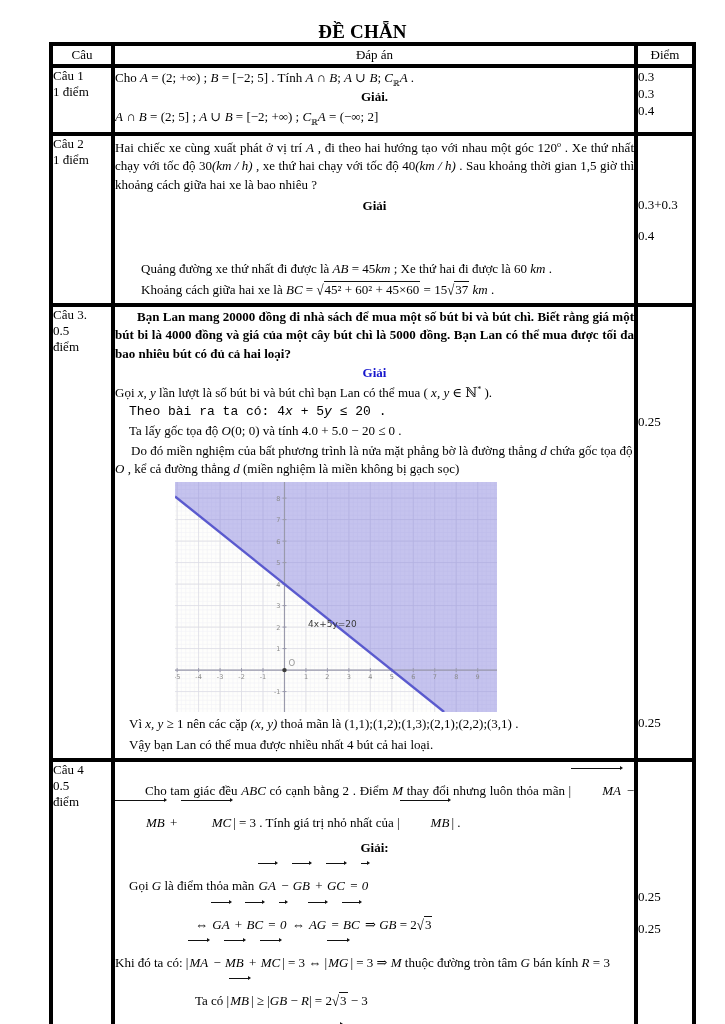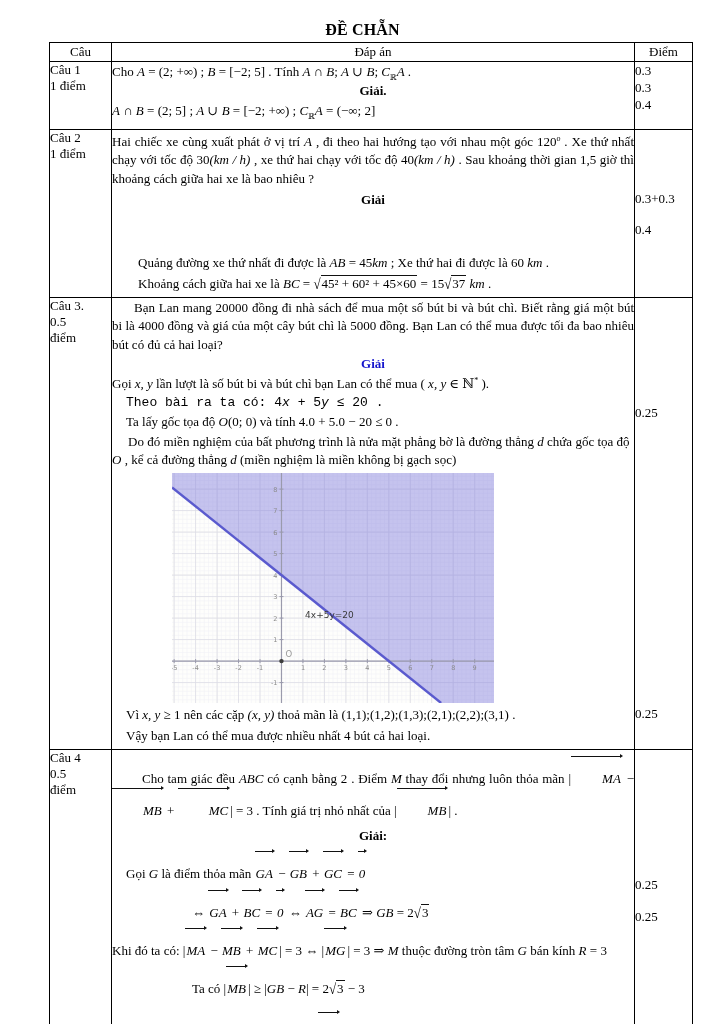--- a/index.html
+++ b/index.html
@@ -3,28 +3,28 @@
 <meta charset="utf-8">
 <style>
   html,body{margin:0;padding:0;}
   body{
     width:725px;height:1024px;background:#ffffff;position:relative;
     font-family:"Liberation Serif","DejaVu Serif",serif;color:#000;
     -webkit-font-smoothing:antialiased;
   }
   .page-title{
     position:absolute;top:21px;left:0;width:725px;text-align:center;
-    font-weight:bold;font-size:16px;letter-spacing:.2px;
+    font-weight:bold;font-size:19px;letter-spacing:.2px;
   }
   table.answer{
     position:absolute;left:49px;top:42px;width:643px;
     border-collapse:collapse;table-layout:fixed;
   }
   .answer th,.answer td{
-    border:1px solid #000000;vertical-align:top;
+    border:4px solid #000000;vertical-align:top;
     font-size:13px;font-weight:normal;padding:0;
   }
   .answer th{text-align:center;height:16px;font-size:13px;padding:1px 0;}
   .cau-cell{padding-top:3px;}
   .cau-cell .pt{line-height:16px;}
   .content-cell{padding:2px 6px 2px 7px;}
   .points-cell{padding:2px 0 0 7px;}
   .points-cell .pt{line-height:17px;}
   .line{line-height:1.42;margin:1px 0;}
   #content-q2 .line{margin:3px 0;}
@@ -108,21 +108,21 @@
   </tr>
 
   <tr style="height:450px">
     <td class="cau-cell">
           <div class="pt">Câu 3.</div>
           <div class="pt">0.5</div>
           <div class="pt">điểm</div>
         </td>
     <td class="content-cell">
       <div id="content-q3a">
-            <div class="line jt" style="text-indent: 22px;"><span class="seg-p">Bạn Lan mang 20000 đồng đi nhà sách để mua một số bút bi và bút chì. Biết rằng giá một bút bi là 4000 đồng và giá của một cây bút chì là 5000 đồng. Bạn Lan có thể mua được tối đa bao nhiêu bút có đủ cả hai loại?</span></div>
+            <div class="line jt" style="text-indent: 22px; font-weight: bold;"><span class="seg-p">Bạn Lan mang 20000 đồng đi nhà sách để mua một số bút bi và bút chì. Biết rằng giá một bút bi là 4000 đồng và giá của một cây bút chì là 5000 đồng. Bạn Lan có thể mua được tối đa bao nhiêu bút có đủ cả hai loại?</span></div>
             <div class="line c blue"><span class="seg-b">Giải</span></div>
             <div class="line" style=""><span class="seg-p">Gọi </span><span class="seg-m">x, y</span><span class="seg-p"> lần lượt là số bút bi và bút chì bạn Lan có thể mua ( </span><span class="seg-m">x, y</span><span class="seg-p"> ∈ ℕ</span><sup>*</sup><span class="seg-p"> ).</span></div>
             <div class="line" style="margin-left: 14px; font-family: Liberation Mono, monospace;"><span class="seg-p">Theo bài ra ta có: 4</span><span class="seg-m">x</span><span class="seg-p"> + 5</span><span class="seg-m">y</span><span class="seg-p"> ≤ 20 .</span></div>
             <div class="line" style="margin-left: 14px;"><span class="seg-p">Ta lấy gốc tọa độ </span><span class="seg-m">O</span><span class="seg-p">(0; 0)  và tính  4.0 + 5.0 − 20 ≤ 0 .</span></div>
             <div class="line" style="text-indent: 16px;"><span class="seg-p">Do đó miền nghiệm của bất phương trình là nửa mặt phẳng bờ là đường thẳng </span><span class="seg-m">d</span><span class="seg-p"> chứa gốc tọa độ </span><span class="seg-m">O</span><span class="seg-p"> , kể cả đường thẳng </span><span class="seg-m">d</span><span class="seg-p">  (miền nghiệm là miền không bị gạch sọc)</span></div>
           </div>
       <div class="graph-wrap">
         <svg id="plot" width="322" height="230" viewBox="0 0 322 230">
           <rect x="0" y="0" width="322" height="230" fill="#fefefc"></rect>
           <path id="g-minor" fill="none" stroke-width="0.6" d="M2.1 0V230M6.4 0V230M10.7 0V230M15.0 0V230M19.3 0V230M23.6 0V230M27.9 0V230M32.2 0V230M36.5 0V230M40.8 0V230M45.1 0V230M49.4 0V230M53.7 0V230M58.0 0V230M62.3 0V230M66.5 0V230M70.8 0V230M75.1 0V230M79.4 0V230M83.7 0V230M88.0 0V230M92.3 0V230M96.6 0V230M100.9 0V230M105.2 0V230M109.5 0V230M113.8 0V230M118.1 0V230M122.4 0V230M126.7 0V230M130.9 0V230M135.2 0V230M139.5 0V230M143.8 0V230M148.1 0V230M152.4 0V230M156.7 0V230M161.0 0V230M165.3 0V230M169.6 0V230M173.9 0V230M178.2 0V230M182.5 0V230M186.8 0V230M191.1 0V230M195.3 0V230M199.6 0V230M203.9 0V230M208.2 0V230M212.5 0V230M216.8 0V230M221.1 0V230M225.4 0V230M229.7 0V230M234.0 0V230M238.3 0V230M242.6 0V230M246.9 0V230M251.2 0V230M255.5 0V230M259.7 0V230M264.0 0V230M268.3 0V230M272.6 0V230M276.9 0V230M281.2 0V230M285.5 0V230M289.8 0V230M294.1 0V230M298.4 0V230M302.7 0V230M307.0 0V230M311.3 0V230M315.6 0V230M319.9 0V230M0 226.8H322M0 222.5H322M0 218.2H322M0 213.9H322M0 209.6H322M0 205.3H322M0 201.0H322M0 196.7H322M0 192.4H322M0 188.1H322M0 183.8H322M0 179.5H322M0 175.2H322M0 170.9H322M0 166.6H322M0 162.3H322M0 158.0H322M0 153.7H322M0 149.4H322M0 145.1H322M0 140.8H322M0 136.5H322M0 132.2H322M0 127.9H322M0 123.6H322M0 119.3H322M0 115.0H322M0 110.7H322M0 106.4H322M0 102.1H322M0 97.8H322M0 93.5H322M0 89.2H322M0 84.9H322M0 80.6H322M0 76.3H322M0 72.0H322M0 67.7H322M0 63.4H322M0 59.1H322M0 54.8H322M0 50.5H322M0 46.2H322M0 41.9H322M0 37.6H322M0 33.3H322M0 29.0H322M0 24.7H322M0 20.4H322M0 16.1H322M0 11.8H322M0 7.5H322M0 3.2H322" stroke="#f2f2f6"></path>

